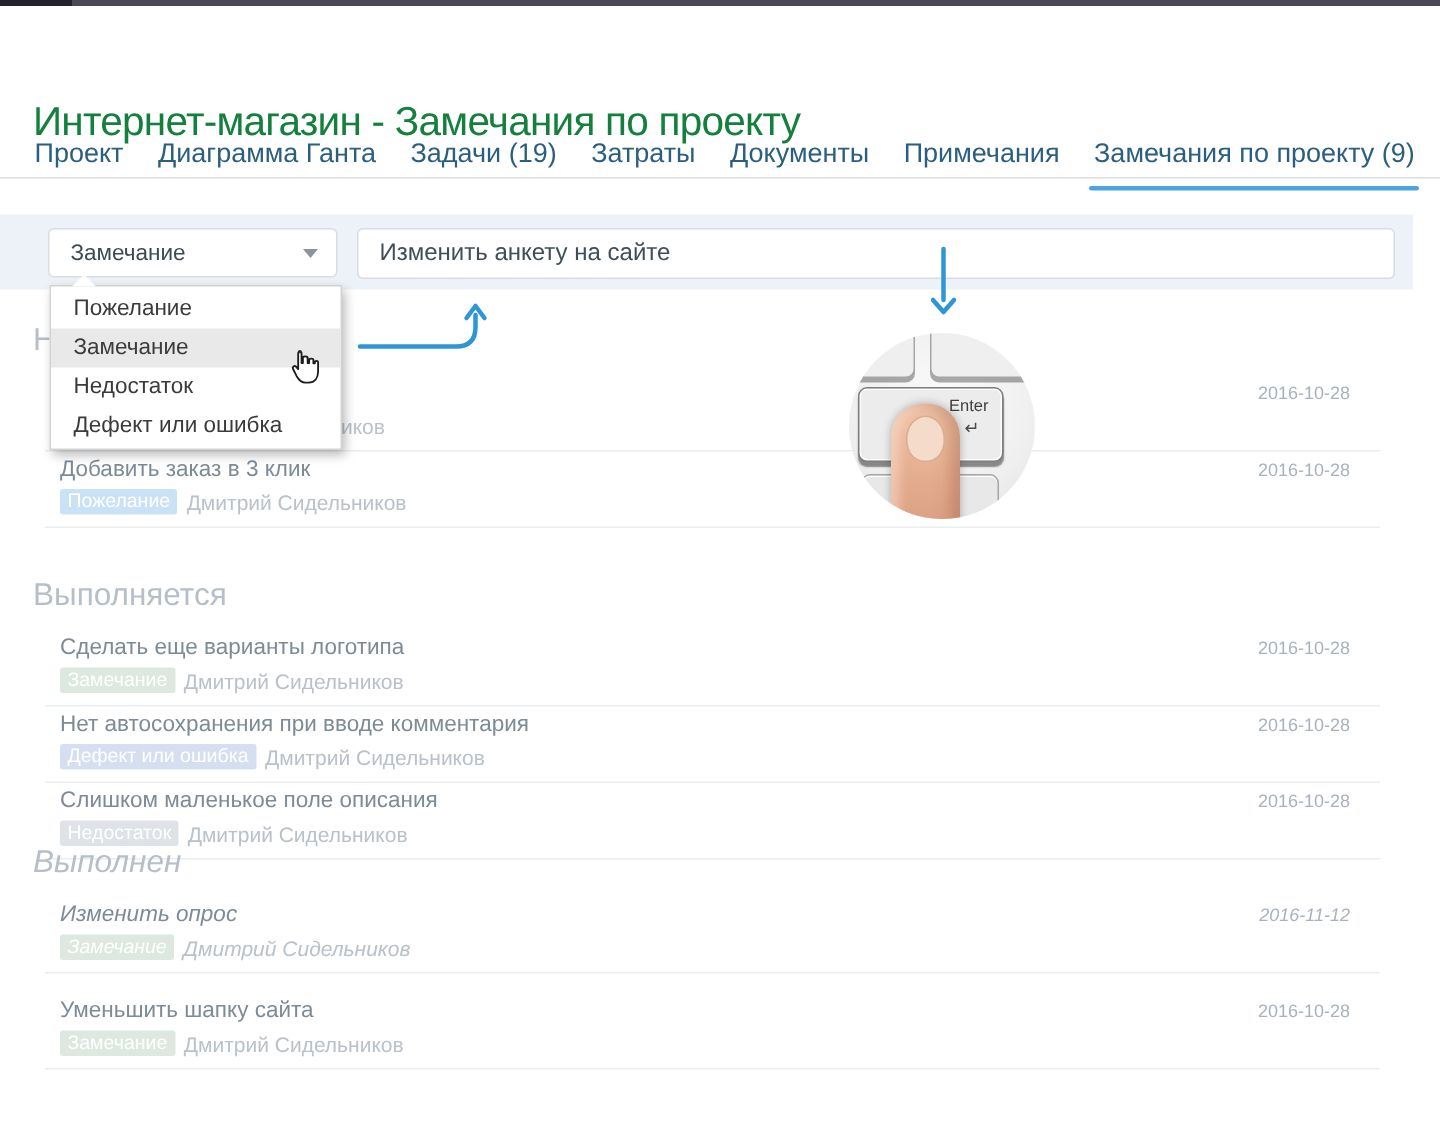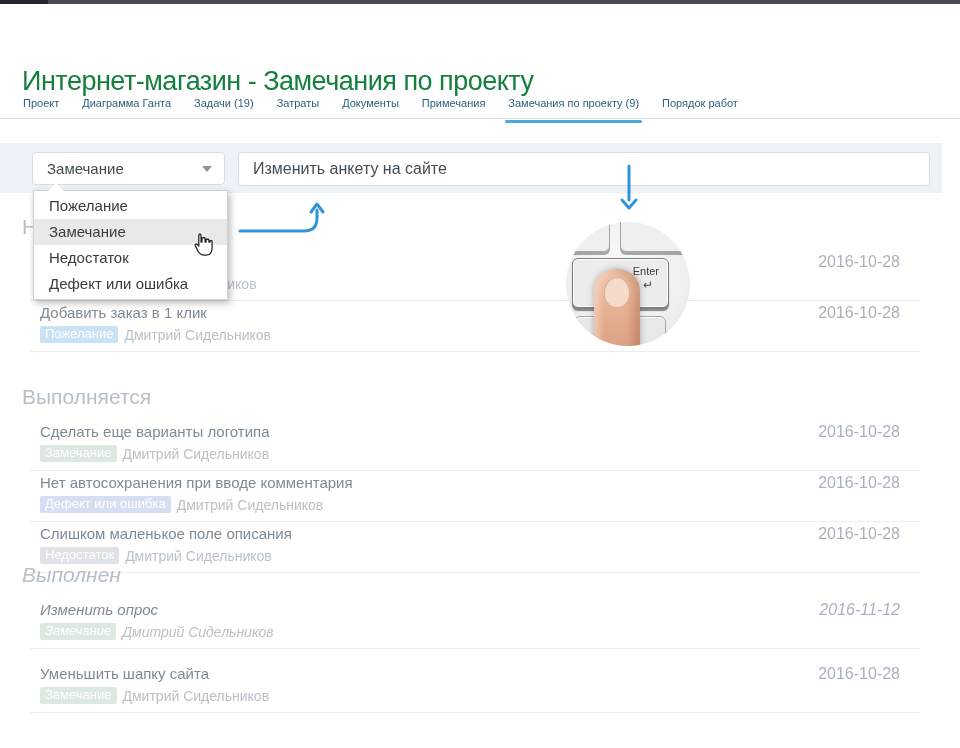--- a/index.html
+++ b/index.html
@@ -11,21 +11,21 @@
   .top-strip { position:absolute; left:0; top:0; width:960px; height:4px; background:#4a4a56; }
   .top-strip-left { position:absolute; left:0; top:0; width:48px; height:4px; background:#23232b; }
 
   
   .page-title { position:absolute; left:22px; top:26px; font-size:27px; font-weight:400;
     color:#15803d; letter-spacing:-0.5px;margin-top:40px; }
 
   
   .tabs { position:absolute; left:22px; top:86px; right:0; height:33px; display:flex; gap:21px; align-items:center; }
   .tabs-divider { position:absolute; left:0; top:118px; width:960px; height:1px; background:#d9dee2; }
-  .tab { position:relative; font-size:11px; color:#2b5f7e; white-space:nowrap; cursor:pointer; padding:6px 1px; }
+  .tab { position:relative; font-size:18px; color:#2b5f7e; white-space:nowrap; cursor:pointer; padding:6px 1px; }
   .tab.active::after { content:""; position:absolute; left:-2px; right:-2px; bottom:-8px; height:3px;
     border-radius:2px; background:var(--accent,#4ba6dd); }
 
   
   .composer-bar { position:absolute; left:0; top:143px; width:942px; height:50px; background:#ecf2f7; z-index:2; }
   .type-select { position:absolute; left:32px; top:9px; width:193px; height:33px; background:#fff;
     border:1px solid #d7dde2; border-radius:4px; display:flex; align-items:center; padding:0 12px 0 14px;
     cursor:pointer; }
   .type-select .val { font-size:15px; color:#3d4a52; flex:1; }
   .caret { width:0; height:0; border-left:5px solid transparent; border-right:5px solid transparent;
@@ -68,21 +68,21 @@
   .nail { position:absolute; left:10px; top:8px; width:26px; height:31px; background:#f5dbc9;
     border:1px solid #d9ac93; border-radius:50% 50% 46% 46%; }
 
   
   .section { position:absolute; left:0; right:0; }
   .section-header { margin:0 0 10px 22px; font-size:21px; font-weight:400; color:#b6bfc7; line-height:26px; }
   .row { position:relative; height:51px; margin:0 40px 0 30px; padding:3px 20px 0 10px;
     border-bottom:1px solid #e9edf0; cursor:pointer; }
   .row-top { display:flex; align-items:flex-start; min-height:18px; }
   .row-title { flex:1; font-size:15px; color:#7d8b97; line-height:18px; }
-  .row-date { font-size:16px; color:#a8b2bf; line-height:16px; padding-top:1px; }
+  .row-date { font-size:12px; color:#a8b2bf; line-height:16px; padding-top:1px; }
   .row-meta { display:flex; align-items:center; margin-top:4px; min-height:17px; }
   .badge { display:inline-block; font-size:13px; color:#fff; border-radius:2px; padding:1px 5px 2px;
     margin-right:6px; line-height:14px; }
   .author { font-size:14px; color:#b9c1c9; }
   .row.obscured .author { margin-left:70px; }
 </style>
 </head>
 <body>
 
 <div id="app">
@@ -152,21 +152,21 @@
           <div class="row-top">
             <span class="row-title"></span>
             <span class="row-date">2016-10-28</span>
           </div>
           <div class="row-meta">
             <span class="author">Дмитрий Сидельников</span>
           </div>
         </div>
         <div class="row">
           <div class="row-top">
-            <span class="row-title">Добавить заказ в 1 клик</span>
+            <span class="row-title">Добавить заказ в 3 клик</span>
             <span class="row-date">2016-10-28</span>
           </div>
           <div class="row-meta">
             <span class="badge" style="background: rgb(201, 226, 246); color: rgb(255, 255, 255);">Пожелание</span>
             <span class="author">Дмитрий Сидельников</span>
           </div>
         </div>
       </div>
       <div class="section" style="top: 362px; margin-top: 22px;">
         <h2 class="section-header">Выполняется</h2>

